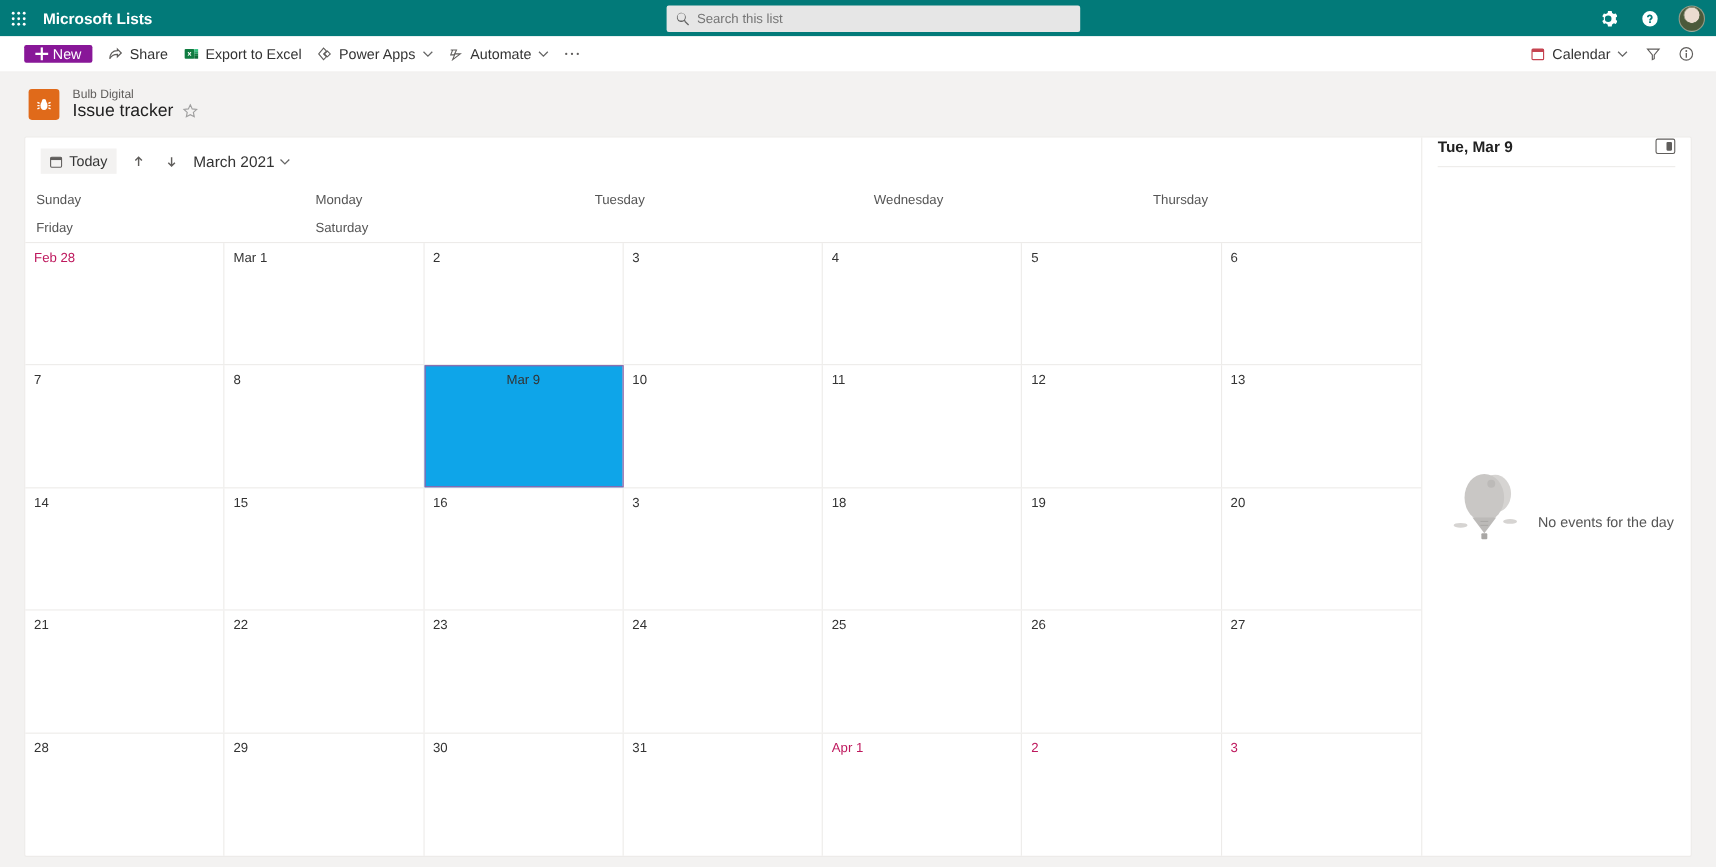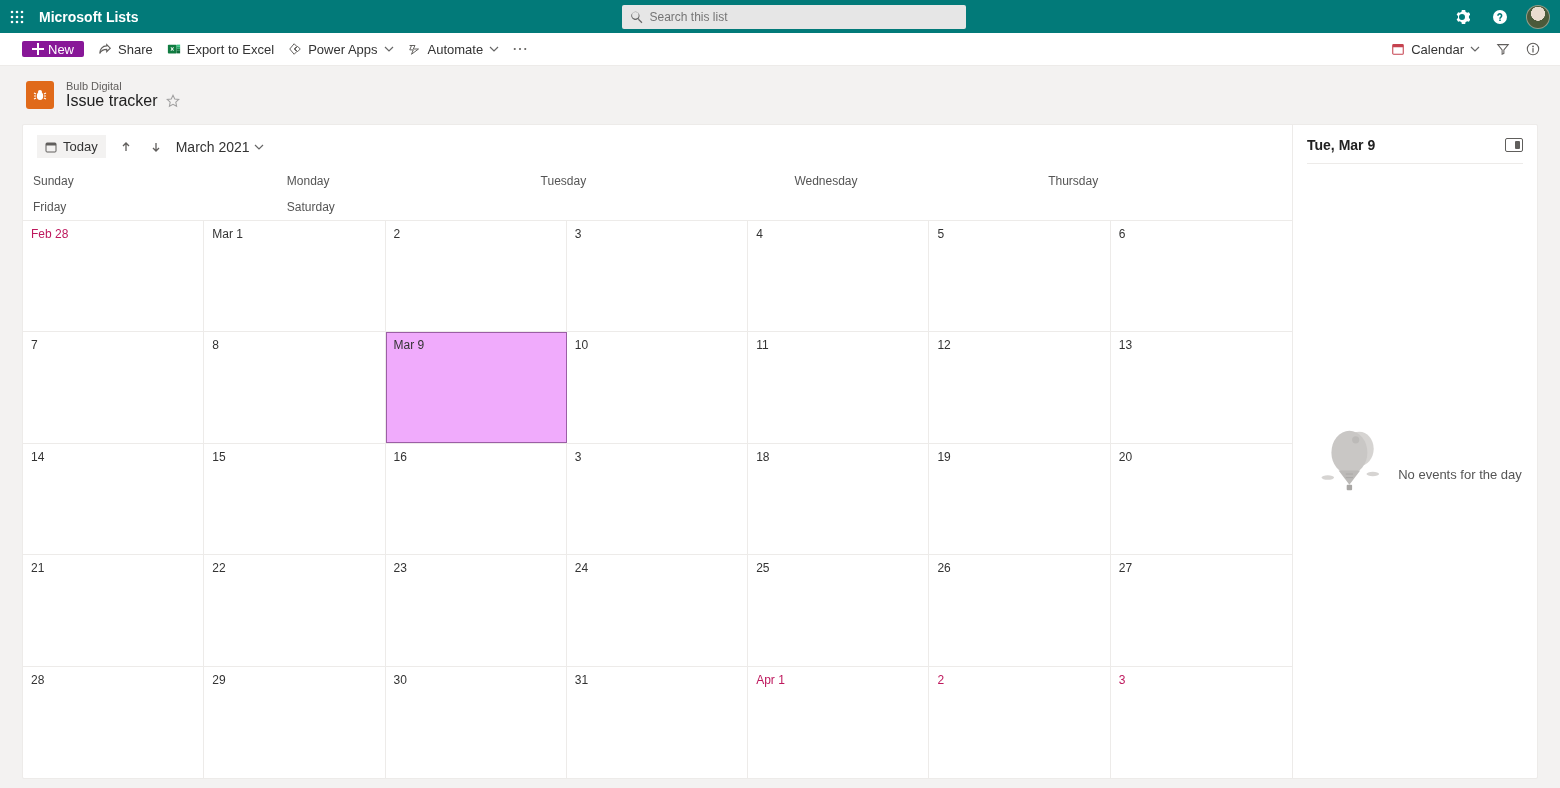--- a/index.html
+++ b/index.html
@@ -3,21 +3,21 @@
 <meta charset="utf-8">
 <style>
   * { box-sizing: border-box; margin: 0; padding: 0; }
   html, body { width: 1560px; height: 788px; font-family: "Segoe UI", Arial, sans-serif; background: #f3f2f1; overflow: hidden; }
   
   .suite-bar { height: 33px; background: #027a79; display: flex; align-items: center; color: #fff; }
   .waffle { width: 33px; height: 33px; display:flex; align-items:center; justify-content:center; cursor:pointer; }
   .waffle svg { width:14px; height:14px; fill:#fff; }
   .app-name { font-size: 14px; font-weight: 600; margin-left: 6px; }
   .search-wrap { margin-left: auto; margin-right: auto; }
-  .search-box { width: 344px; height: 24px; background: #e6e6e6; border-radius: 2px; display:flex; align-items:center; padding: 0 8px; }
+  .search-box { width: 376px; height: 24px; background: #e6e6e6; border-radius: 2px; display:flex; align-items:center; padding: 0 8px; }
   .search-box svg { width:14px; height:14px; fill:#666; margin-right:6px; }
   .search-box input { border:none; background:transparent; outline:none; font-size:12px; width: 100%; color:#333; }
   .suite-right { display:flex; align-items:center; gap: 14px; margin-right: 10px; }
   .suite-right .icon-btn { width:24px; height:24px; display:flex; align-items:center; justify-content:center; cursor:pointer; }
   .suite-right svg { fill:#fff; width:16px; height:16px; }
   .avatar { width:24px; height:24px; border-radius:50%; background: radial-gradient(circle at 50% 35%, #eadccf 0 38%, #4b5a3a 40% 100%); border:1px solid rgba(255,255,255,.4); }
   
   .command-bar { height: 33px; background:#fff; display:flex; align-items:center; padding: 0 20px 0 22px; border-bottom: 1px solid #edebe9; gap: 14px; }
   .btn-new { height:16px; background:#881798; color:#fff; display:flex; align-items:center; gap:4px; padding:0 10px; border-radius:2px; font-size:13px; cursor:pointer; }
   .btn-new svg { width:12px; height:12px; fill:#fff; }
@@ -46,23 +46,23 @@
   .nav-arrow svg { width:12px; height:12px; fill:#605e5c; }
   .month-label { font-size:14px; color:#333; display:flex; align-items:center; gap:4px; cursor:pointer; }
   .dow-row { display:grid; grid-template-columns: repeat(5, 1fr); border-bottom:1px solid #edebe9; }
   .dow { font-size:12px; color:#555; padding: 6px 10px; }
   .weeks { flex:1; display:grid; grid-template-rows: repeat(5, 1fr); }
   .week { display:grid; grid-template-columns: repeat(7, 1fr); border-bottom:1px solid #edebe9; }
   .week:last-child { border-bottom:none; }
   .day { border-right:1px solid #edebe9; padding: 6px 8px; font-size:12px; color:#333; position:relative; cursor:pointer; }
   .day:last-child { border-right:none; }
   .day.other { color:#be185d; } 
-  .day.selected { outline: 1.5px solid #9b5fa5; outline-offset: -1px; background: #f0abfc; color:#333; }
-  
-  .side-panel { width: 244px; padding: 12px 14px; display:flex; flex-direction:column; }
+  .day.selected { outline: 1.5px solid #9b5fa5; outline-offset: -1px; background: #0ea5e9; color:#333;text-align:center; }
+  
+  .side-panel { width: 244px; padding: 0 14px; display:flex; flex-direction:column; }
   .side-header { display:flex; align-items:center; justify-content:space-between; border-bottom:1px solid #edebe9; padding-bottom:10px; }
   .side-header .date { font-size:14px; font-weight:600; color:#212121; }
   .side-header .form-toggle { width:18px; height:14px; border:1.5px solid #605e5c; border-radius:2px; position:relative; cursor:pointer; }
   .side-header .form-toggle::after { content:""; position:absolute; right:2px; top:2px; bottom:2px; width:5px; background:#605e5c; border-radius:1px; }
   .empty-state { flex:1; display:flex; align-items:center; justify-content:center; color:#555; }
   .empty-state svg { width:90px; height:90px; }
   .empty-state .msg { margin-top:18px; font-size:13px; }
 </style>
 </head>
 <body>

